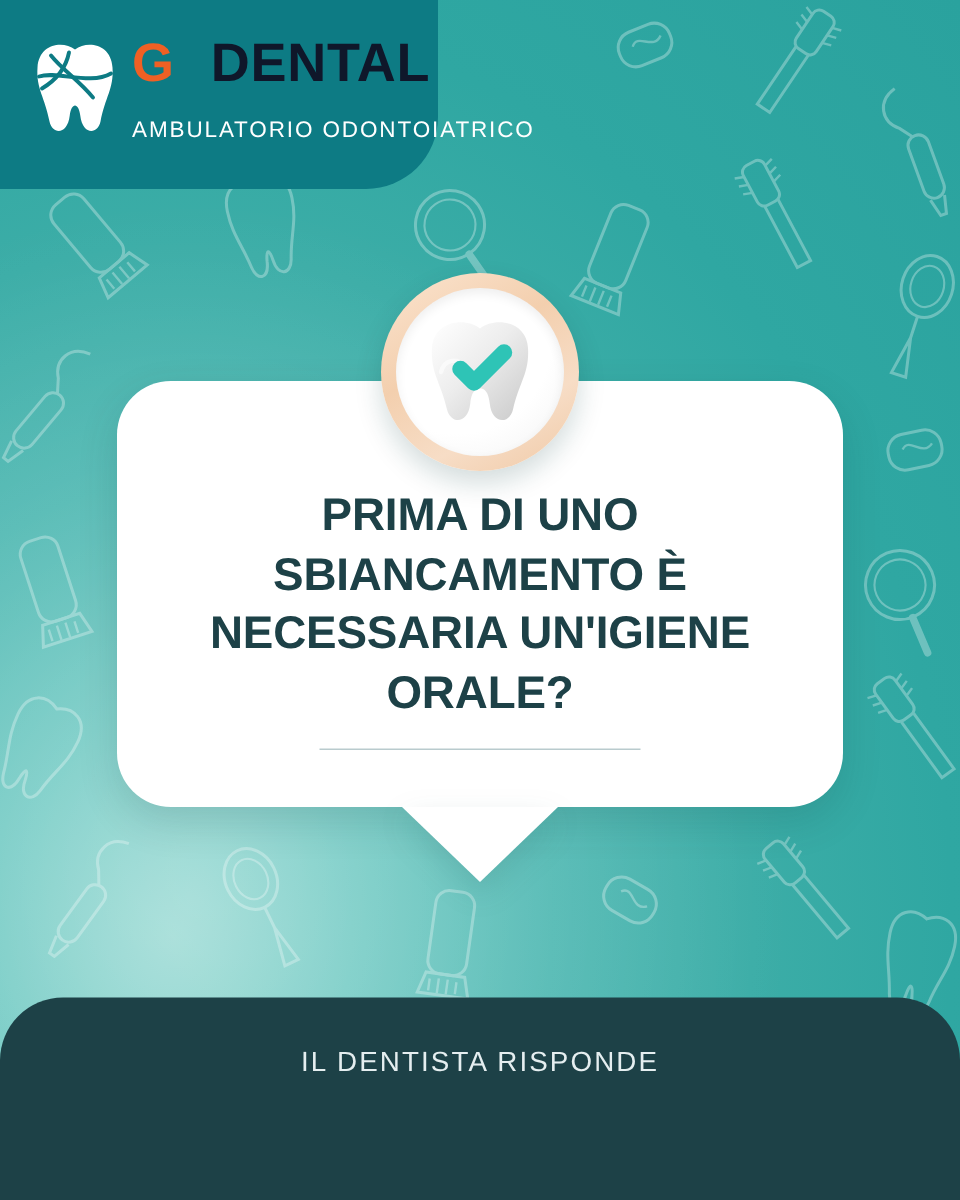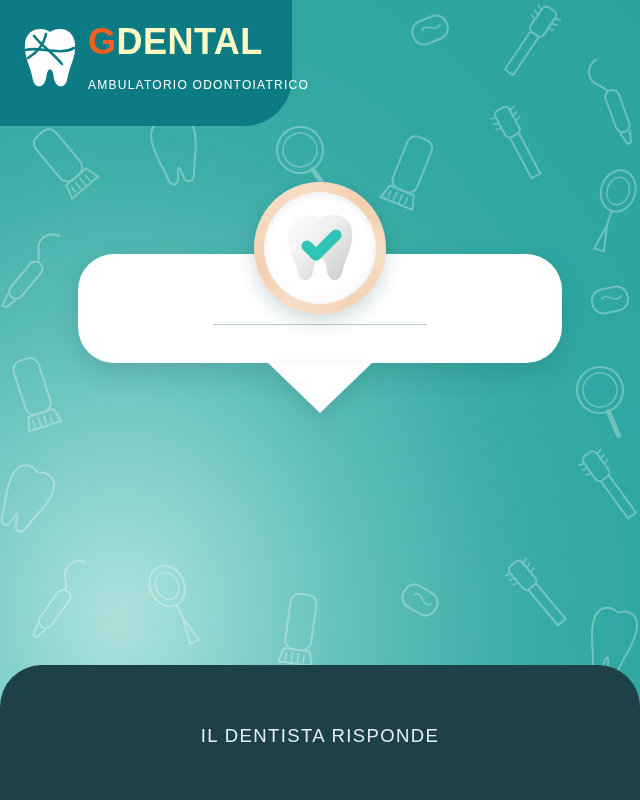--- a/index.html
+++ b/index.html
@@ -35,23 +35,23 @@
     position:absolute;left:22px;top:24px;
     display:flex;align-items:center;gap:10px;
   }
   #logo-mark{width:56px;height:64px;display:block;flex:none;}
   #logo-text{display:flex;flex-direction:column;line-height:1;}
   #brand-line{
     font-size:36px;font-weight:700;letter-spacing:.5px;
     display:flex;align-items:baseline;
   }
   #brand-g{color:#ef6024;}
-  #brand-rest{color:#fef9c3;}
+  #brand-rest{color:#0f172a;margin-left:24px;}
   #brand-sub{
-    color:#ffffff;font-size:12px;letter-spacing:1.25px;
+    color:#ffffff;font-size:15px;letter-spacing:1.25px;
     margin-top:19px;white-space:nowrap;font-weight:400;
   }
 
   
   #bubble-wrap{
     position:absolute;left:78px;top:254px;width:484px;
     z-index:4;
   }
   #bubble-card{
     position:relative;
@@ -106,21 +106,21 @@
   
   #footer{
     position:absolute;left:0;bottom:0;width:640px;height:135px;
     background:#1d4147;
     border-top-left-radius:42px;border-top-right-radius:42px;
     z-index:8;
     display:flex;align-items:flex-start;justify-content:center;
   }
   #footer-text{
     color:#e5eef0;font-size:18.5px;letter-spacing:1.4px;
-    margin-top:60px;white-space:nowrap;
+    margin-top:32px;white-space:nowrap;
   }
 </style>
 </head>
 <body>
 
 <div id="poster">
 
   <div id="bg-pattern">
     <svg viewBox="0 0 640 800" xmlns="http://www.w3.org/2000/svg" aria-hidden="true">
       <defs>
@@ -203,20 +203,21 @@
           <span id="brand-g">G</span>
             <span id="brand-rest">DENTAL</span>
         </div>
         <div id="brand-sub">AMBULATORIO ODONTOIATRICO</div>
       </div>
     </div>
   </div>
 
   <div id="bubble-wrap">
     <div id="bubble-card">
+      <h1 id="headline">PRIMA DI UNO SBIANCAMENTO È NECESSARIA UN'IGIENE ORALE?</h1>
       <div id="divider"></div>
       <div id="bubble-tail"></div>
     </div>
   </div>
 
   <div id="badge">
     <div id="badge-inner">
       <svg id="badge-tooth" viewBox="0 0 80 80" aria-hidden="true">
         <defs>
           <linearGradient id="tg" x1="0" y1="0" x2="1" y2="1">

